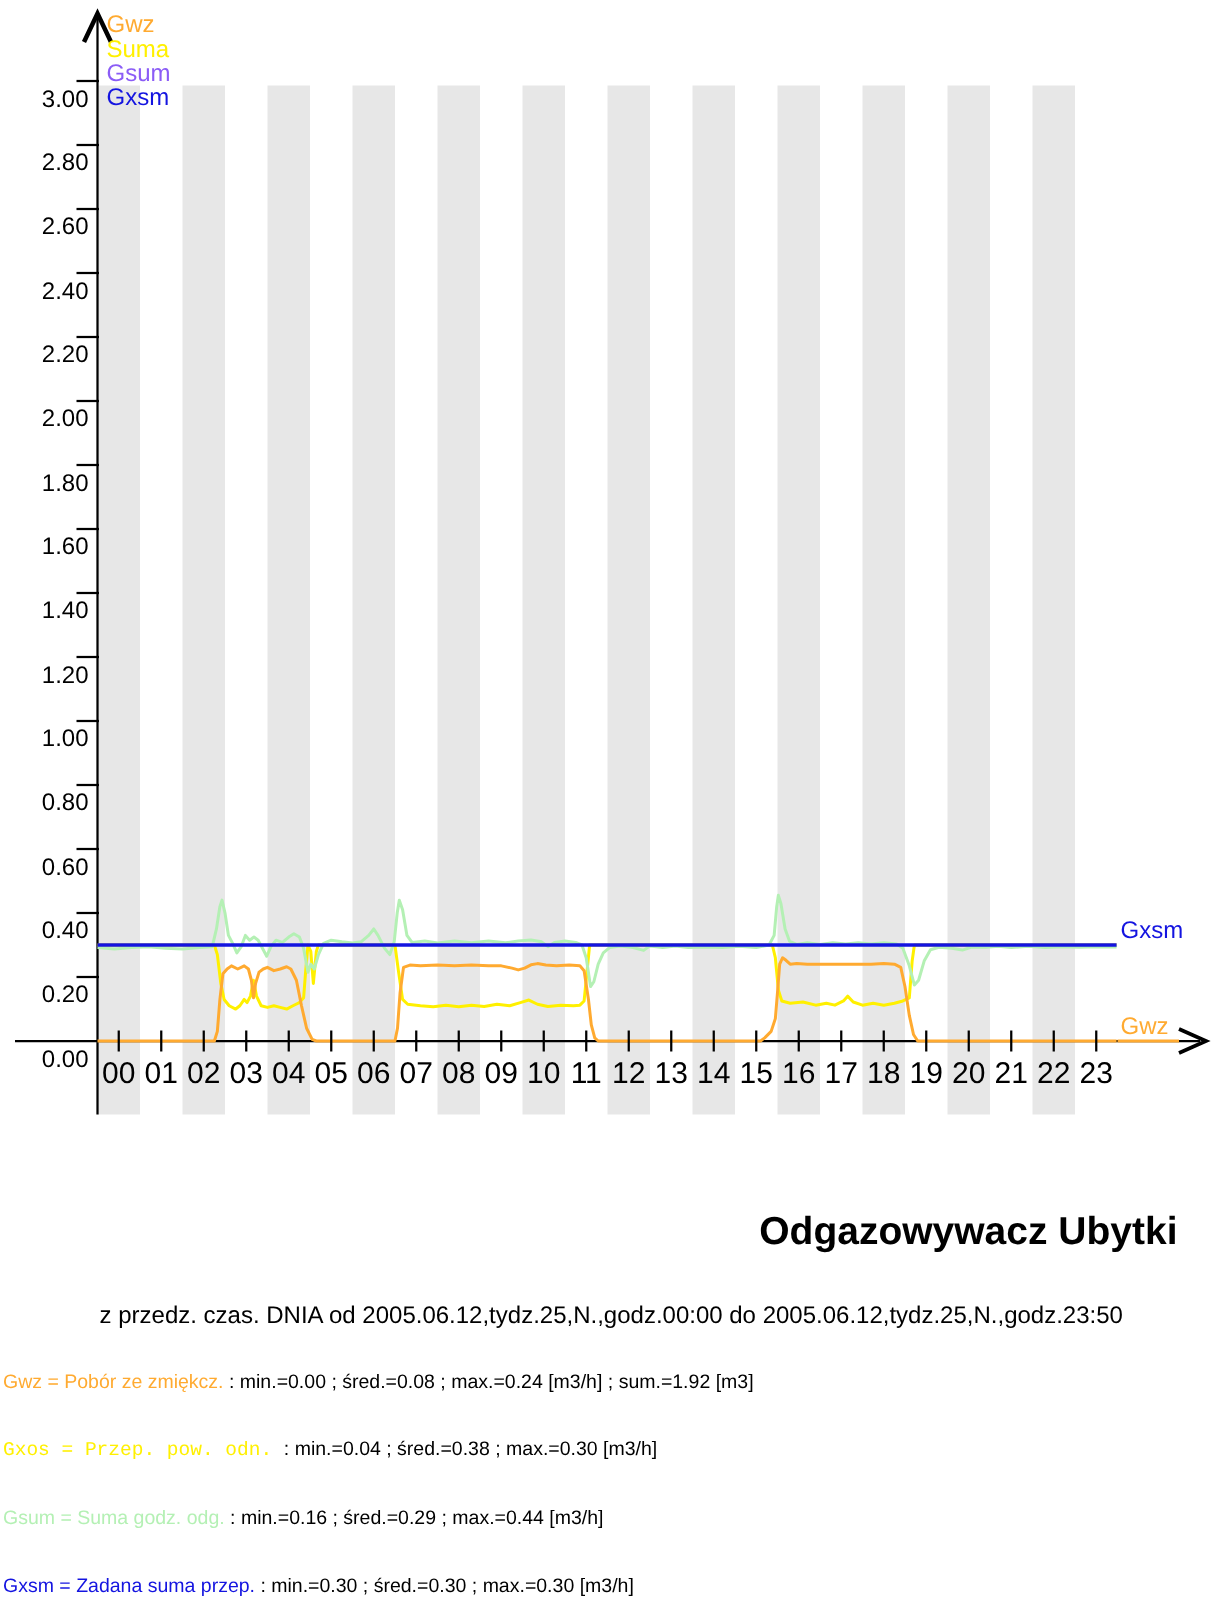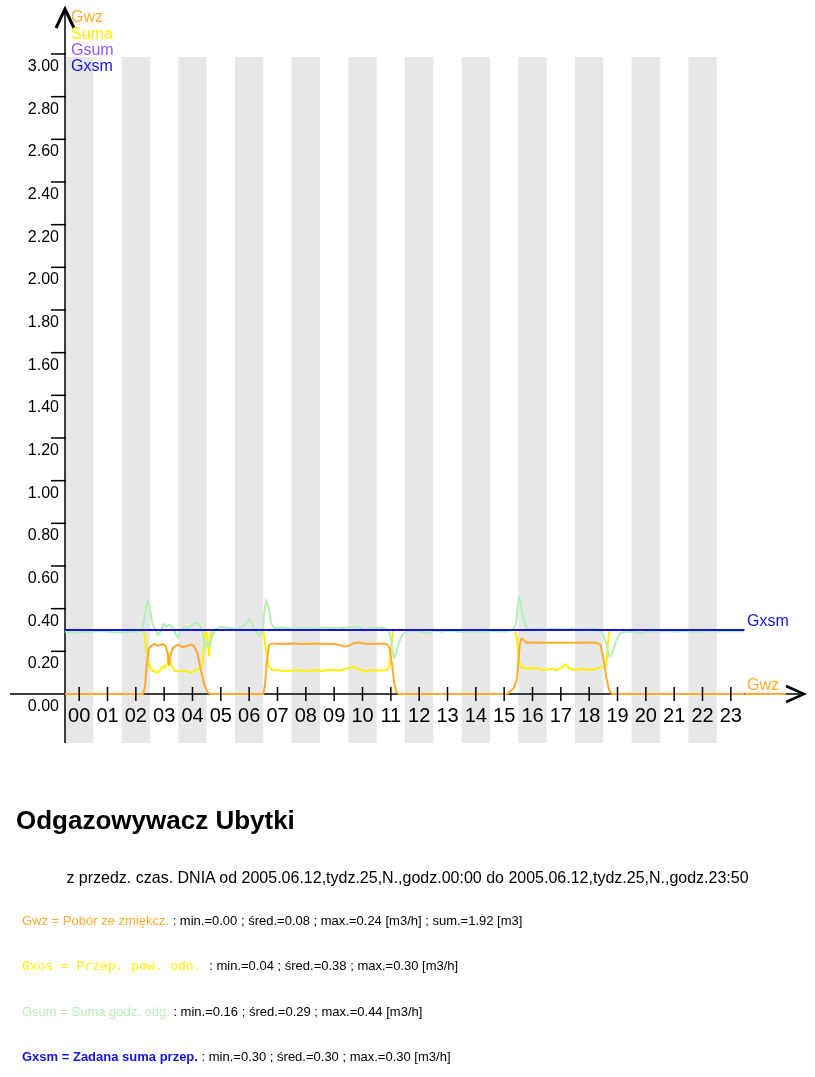--- a/index.html
+++ b/index.html
@@ -1,23 +1,23 @@
 <!DOCTYPE html>
 <html><head>
 <meta charset="utf-8">
 <style>
   html,body { margin:0; padding:0; background:#ffffff; }
   body { width:815px; height:1077px; position:relative; font-family:"Liberation Sans",sans-serif; color:#000; overflow:hidden; }
   #chart-svg { position:absolute; left:0; top:0; }
   #chart-svg text { font-family:"Liberation Sans",sans-serif; fill:#000; }
   .legend-item { position:absolute; left:71px; font-size:16px; line-height:16px; font-weight:400; white-space:pre; }
   .right-label { position:absolute; font-size:16px; line-height:15px; white-space:pre; }
-  .title { position:absolute; top:805px; left:16px; width:785px; text-align:left; font-size:26px; font-weight:bold; letter-spacing:0px; }
+  .title { position:absolute; top:805px; left:0; width:785px; text-align:right; font-size:26px; font-weight:bold; letter-spacing:0px; }
   .subtitle { position:absolute; top:869px; left:0; width:815px; text-align:center; font-size:16px; }
-  .stat-line { position:absolute; left:22px; font-size:13px; white-space:pre; }
+  .stat-line { position:absolute; left:2px; font-size:13px; white-space:pre; }
   .stat-prefix { white-space:pre; }
   .stat-rest { color:#000; white-space:pre; }
 </style>
 </head>
 <body>
 
 <svg id="chart-svg" width="815" height="780" viewBox="0 0 815 780">
     <rect x="65" y="57" width="28.333333333333332" height="686" fill="#e7e7e7"></rect>
     <rect x="121.66666666666666" y="57" width="28.333333333333332" height="686" fill="#e7e7e7"></rect>
     <rect x="178.33333333333331" y="57" width="28.333333333333332" height="686" fill="#e7e7e7"></rect>
@@ -127,13 +127,13 @@
 
 <span class="right-label" style="left: 747px; top: 613px; color: rgb(20, 20, 224);">Gxsm</span>
 <span class="right-label" style="left: 747px; top: 677px; color: rgb(255, 170, 48);">Gwz</span>
 
 <div class="title">Odgazowywacz Ubytki</div>
 <div class="subtitle">z przedz. czas. DNIA od 2005.06.12,tydz.25,N.,godz.00:00 do 2005.06.12,tydz.25,N.,godz.23:50</div>
 
 <div class="stat-line" style="top:913px;"><span class="stat-prefix" style="color: rgb(255, 170, 48);">Gwz = Pobór ze zmiękcz. </span><span class="stat-rest">: min.=0.00 ; śred.=0.08 ; max.=0.24 [m3/h] ; sum.=1.92 [m3]</span></div>
 <div class="stat-line" style="top:958px;"><span class="stat-prefix" style="color: rgb(255, 240, 0); font-family: Liberation Mono, monospace;">Gxos = Przep. pow. odn. </span><span class="stat-rest">: min.=0.04 ; śred.=0.38 ; max.=0.30 [m3/h]</span></div>
 <div class="stat-line" style="top:1004px;"><span class="stat-prefix" style="color: rgb(180, 240, 180);">Gsum = Suma godz. odg. </span><span class="stat-rest">: min.=0.16 ; śred.=0.29 ; max.=0.44 [m3/h]</span></div>
-<div class="stat-line" style="top:1049px;"><span class="stat-prefix" style="color: rgb(20, 20, 224); font-weight: bold;">Gxsm = Zadana suma przep. </span><span class="stat-rest">: min.=0.30 ; śred.=0.30 ; max.=0.30 [m3/h]</span></div>
+<div class="stat-line" style="top:1049px;"><span class="stat-prefix" style="color: rgb(20, 20, 224);">Gxsm = Zadana suma przep. </span><span class="stat-rest">: min.=0.30 ; śred.=0.30 ; max.=0.30 [m3/h]</span></div>
 
 </body></html>

